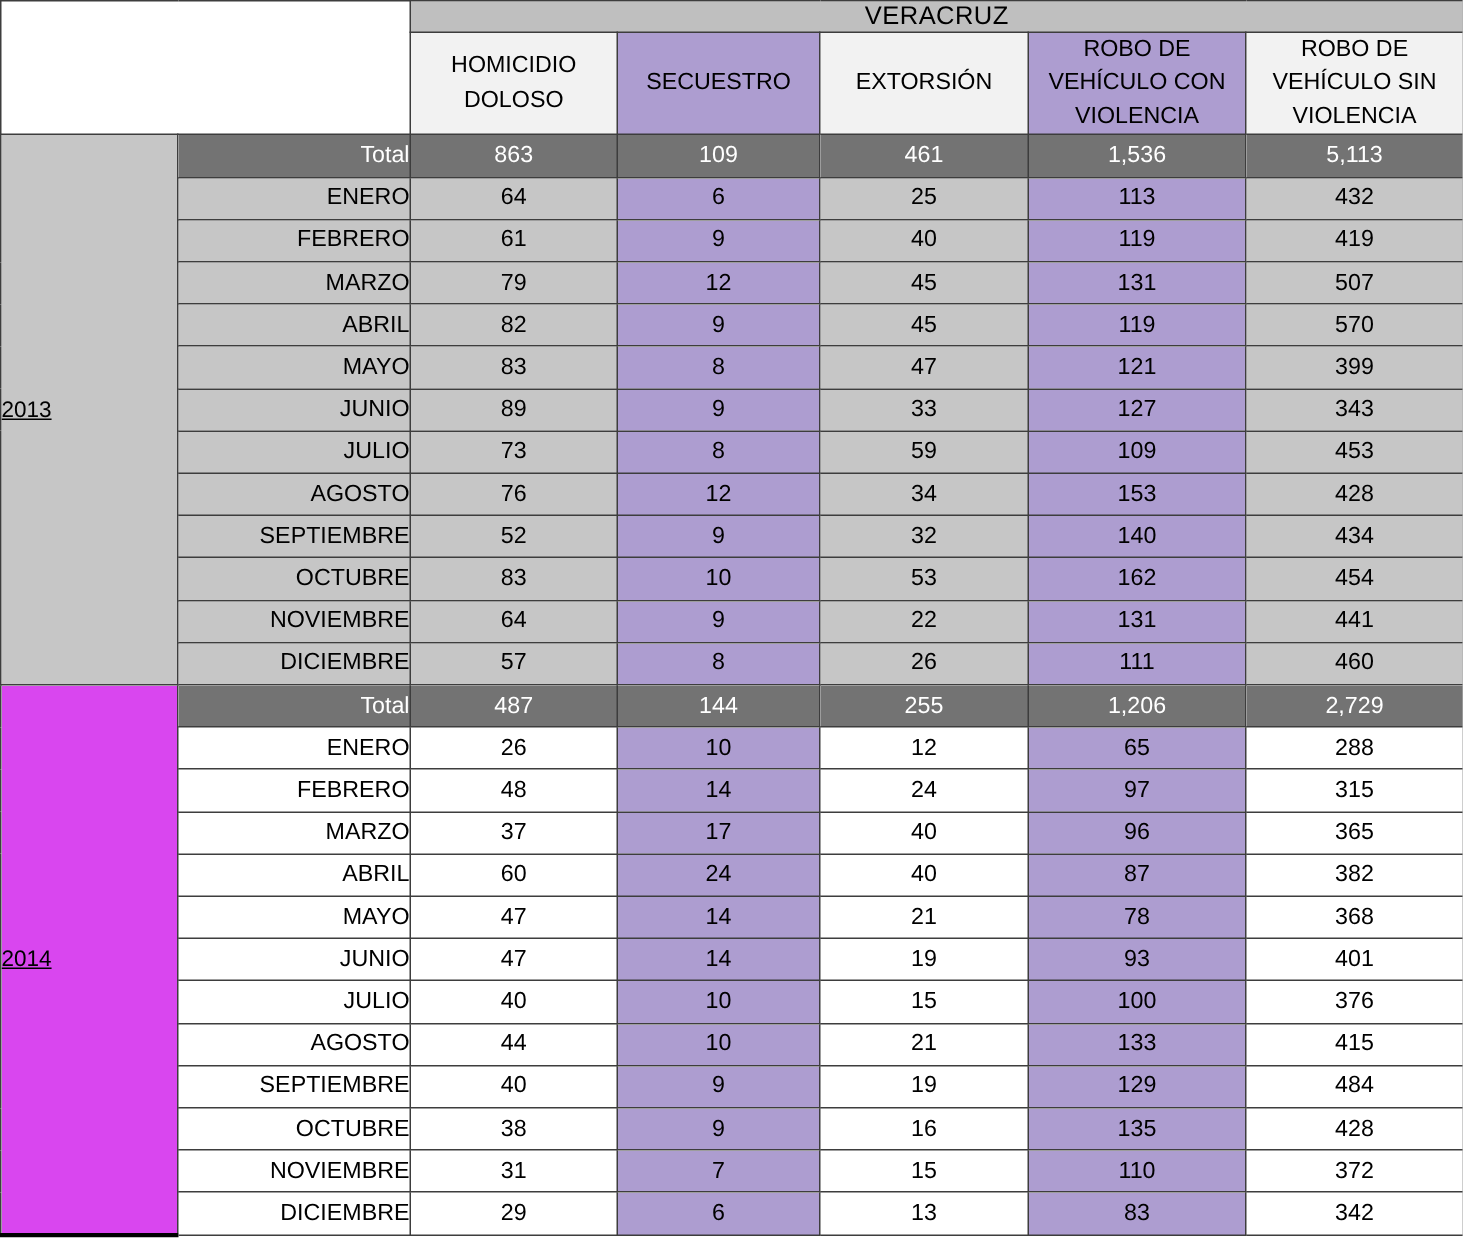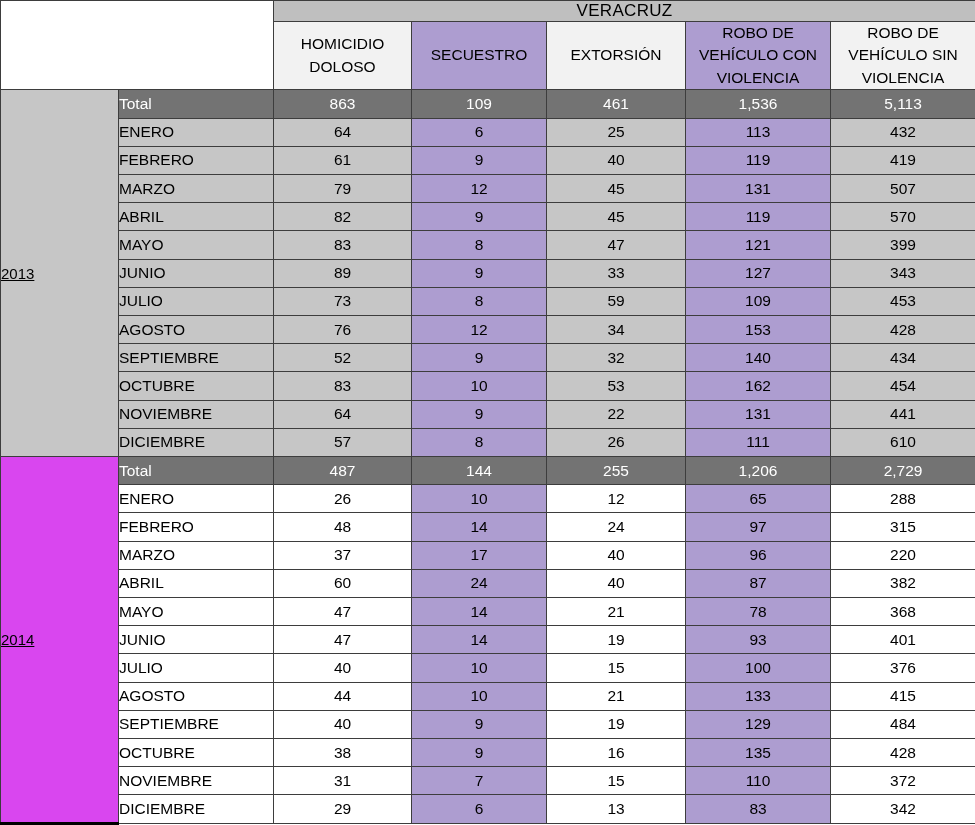--- a/index.html
+++ b/index.html
@@ -77,21 +77,21 @@
     padding-left: 7px;
     border-left: 3px solid #000000;
     border-right: 2px solid #000000;
   }
   .year-cell.tone-gray  { background: #c6c6c6; }
   .year-cell.tone-white { background: #d946ef; }
   .year-cell.band-end   { border-bottom: 3px solid #000000; text-decoration: underline; }
 
   
   .month-cell {
-    text-align: left;
+    text-align: right;
     vertical-align: middle;
     font-size: 15.5px;
     color: #000000;
     padding-left: 6px;
     border-right: 2px solid #000000;
     border-top: 1px solid #8c8c8c;
     border-bottom: 1px solid #8c8c8c;
   }
   .num-cell {
     text-align: center;
@@ -251,21 +251,21 @@
         <td class="num-cell tone-gray">22</td>
         <td class="num-cell tone-purple">131</td>
         <td class="num-cell tone-gray last">441</td>
       </tr>
       <tr class="band-last">
         <td class="month-cell tone-gray">DICIEMBRE</td>
         <td class="num-cell tone-gray">57</td>
         <td class="num-cell tone-purple">8</td>
         <td class="num-cell tone-gray">26</td>
         <td class="num-cell tone-purple">111</td>
-        <td class="num-cell tone-gray last">610</td>
+        <td class="num-cell tone-gray last">460</td>
       </tr>
       <tr class="total-row">
         <td class="year-cell tone-white band-end frame-bottom" rowspan="13">2014</td>
         <td class="month-cell">Total</td>
         <td class="num-cell">487</td>
         <td class="num-cell">144</td>
         <td class="num-cell">255</td>
         <td class="num-cell">1,206</td>
         <td class="num-cell last">2,729</td>
       </tr>
@@ -284,21 +284,21 @@
         <td class="num-cell tone-white">24</td>
         <td class="num-cell tone-purple">97</td>
         <td class="num-cell tone-white last">315</td>
       </tr>
       <tr>
         <td class="month-cell tone-white">MARZO</td>
         <td class="num-cell tone-white">37</td>
         <td class="num-cell tone-purple">17</td>
         <td class="num-cell tone-white">40</td>
         <td class="num-cell tone-purple">96</td>
-        <td class="num-cell tone-white last">220</td>
+        <td class="num-cell tone-white last">365</td>
       </tr>
       <tr>
         <td class="month-cell tone-white">ABRIL</td>
         <td class="num-cell tone-white">60</td>
         <td class="num-cell tone-purple">24</td>
         <td class="num-cell tone-white">40</td>
         <td class="num-cell tone-purple">87</td>
         <td class="num-cell tone-white last">382</td>
       </tr>
       <tr>

